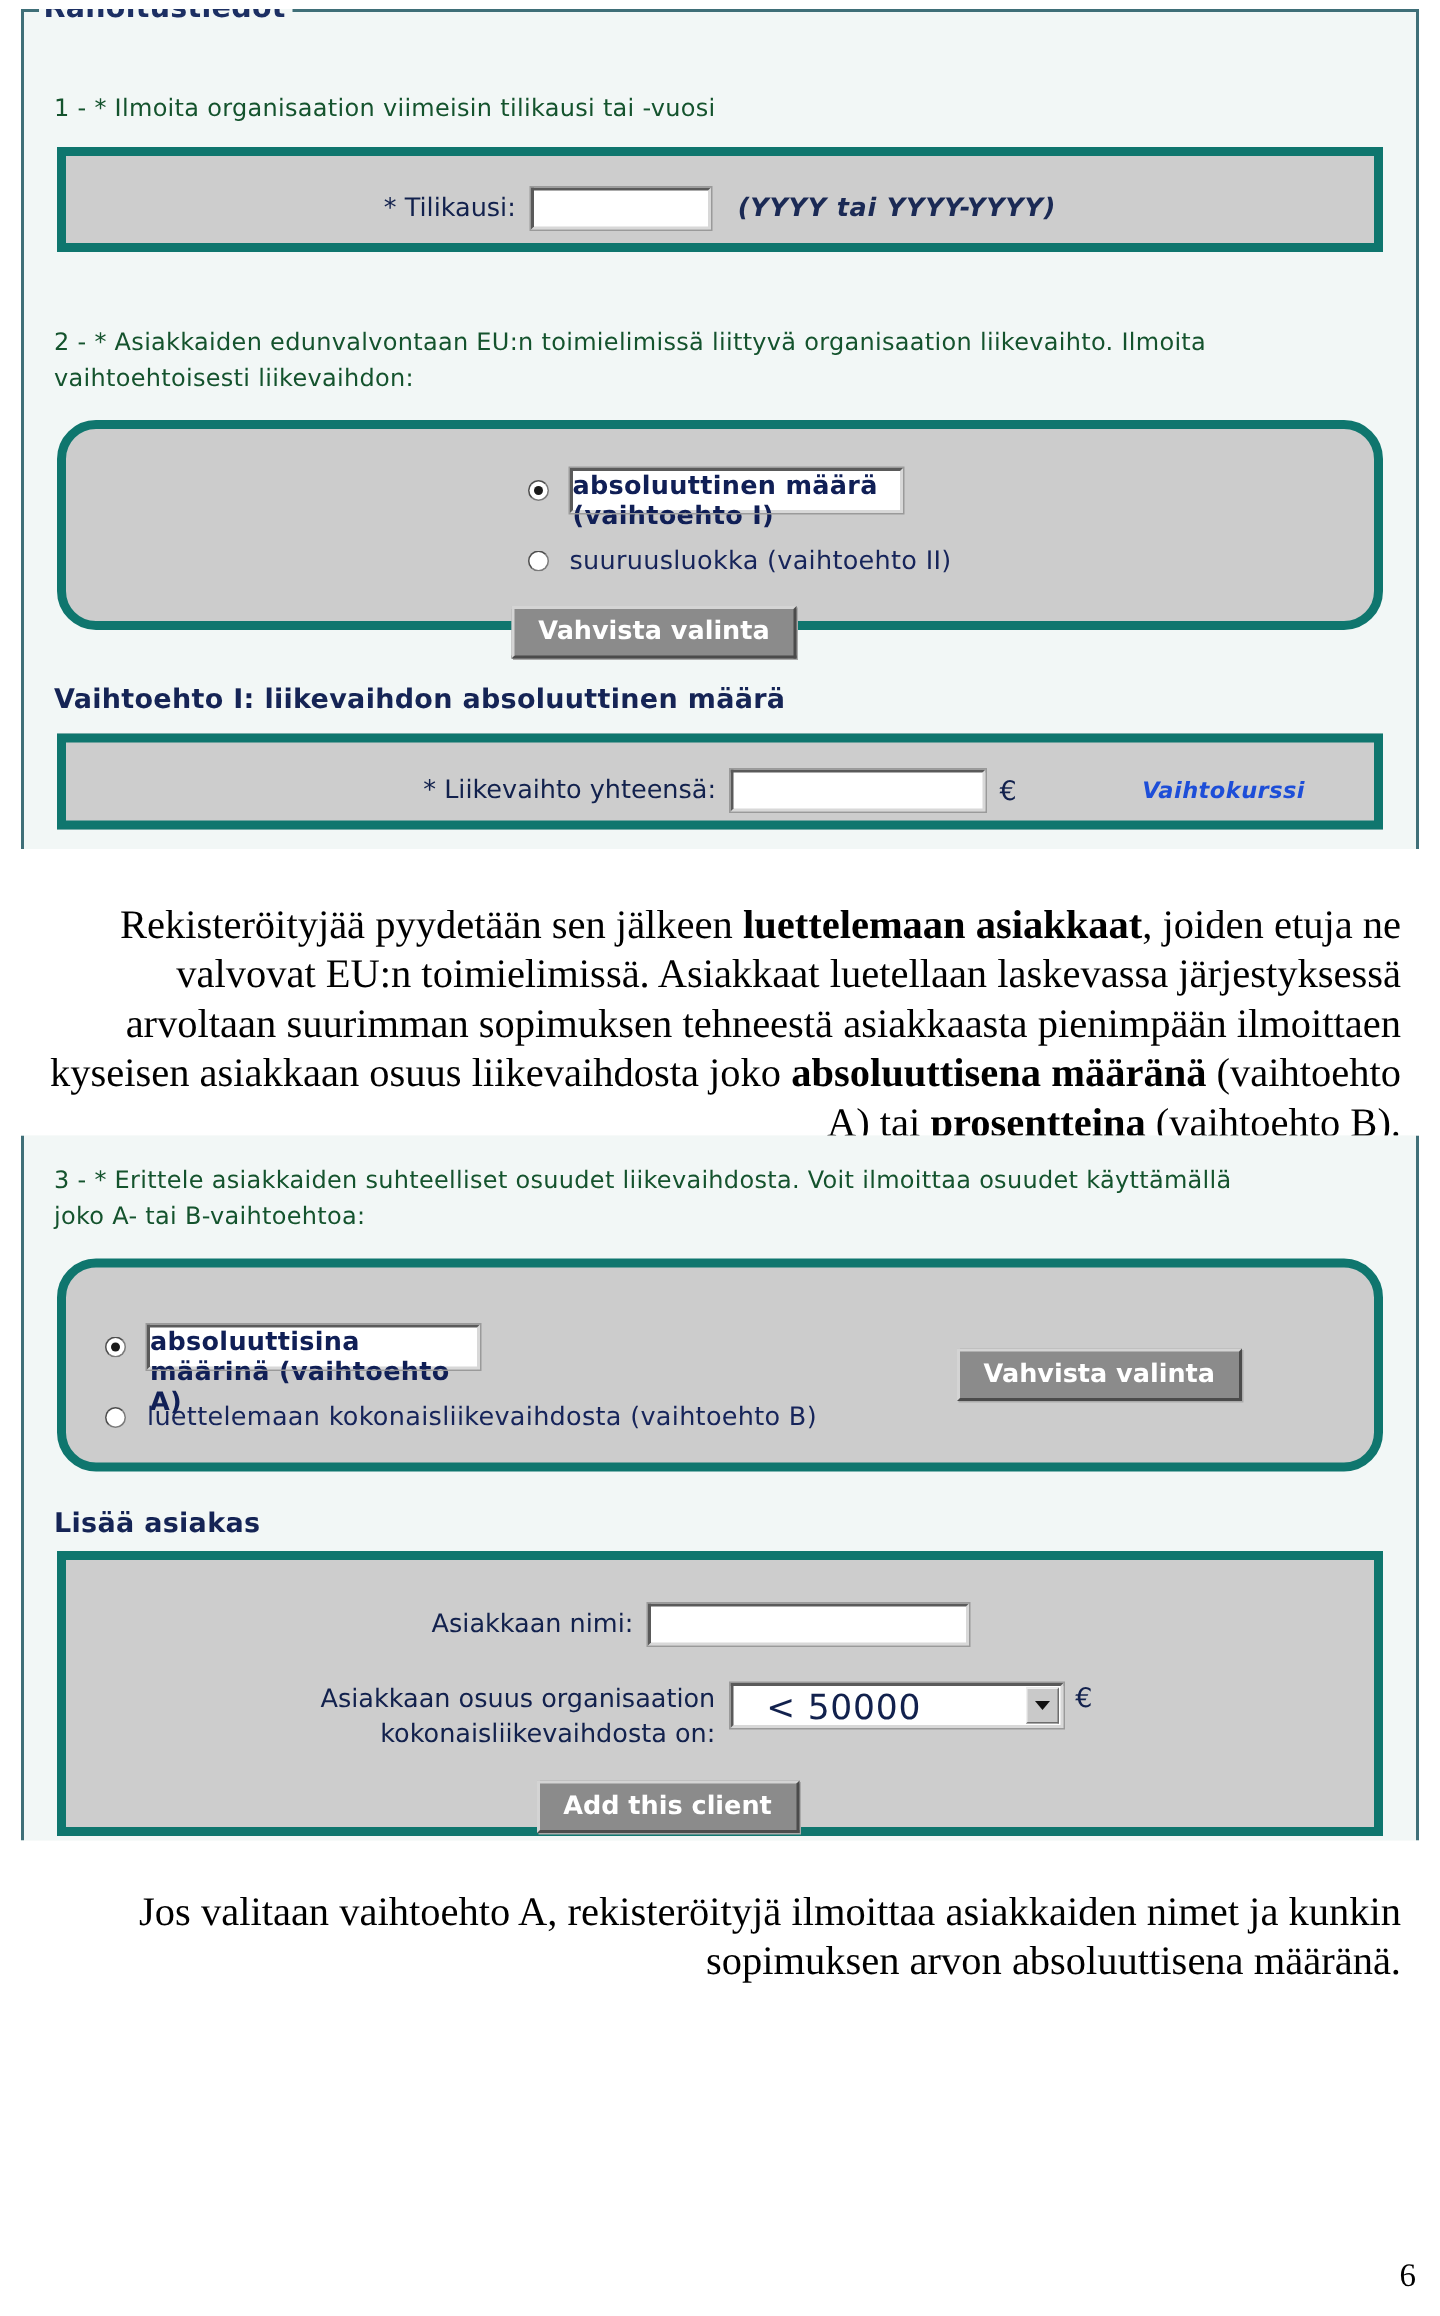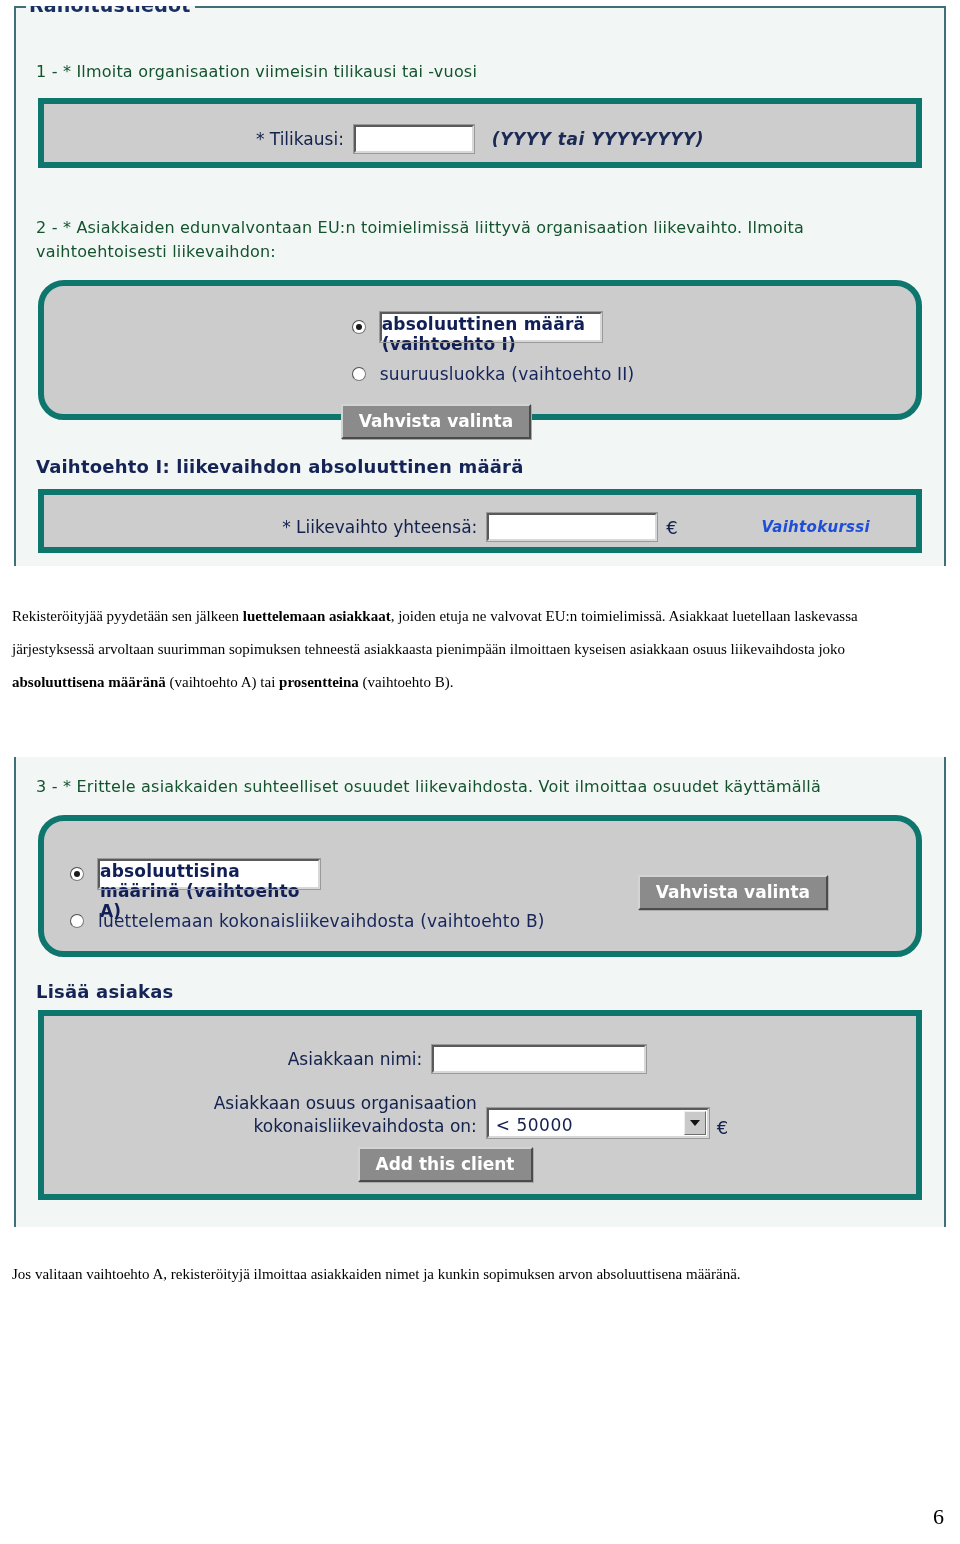--- a/index.html
+++ b/index.html
@@ -156,22 +156,22 @@
     background: #ffffff;
     border: 2px solid;
     border-color: #5a5a5a #d8d8d8 #d8d8d8 #5a5a5a;
     height: 30px;
     width: 222px;
     outline: 1px solid #9a9a9a;
   }
   .sel .val {
     flex: 1 1 auto;
     color: #12214d;
-    font-size: 17px;
-    padding: 2px 0 0 7px;
+    font-size: 23px;
+    padding: 2px 0 0 22px;
     letter-spacing: .5px;
     line-height: 26px;
     overflow: hidden;
     white-space: nowrap;
   }
   .sel .arrow {
     flex: 0 0 auto;
     width: 22px;
     background: #c9c9c9;
     border: 1px solid;
@@ -195,24 +195,24 @@
     padding: 0 6px;
     letter-spacing: .2px;
   }
 
   
   .prose {
     position: absolute;
     left: 12px;
     width: 922px;
     font-family: "Liberation Serif", serif;
-    font-size: 15px;
+    font-size: 27px;
     line-height: 33px;
     color: #000000;
-    text-align: left;
+    text-align: right;
   }
   .prose b { font-weight: bold; }
 
   .pageno {
     position: absolute;
     right: 16px;
     bottom: 14px;
     font-family: "Liberation Serif", serif;
     font-size: 22px;
     color: #000;
@@ -272,20 +272,21 @@
   </div>
 
   <div class="prose" style="top:600px;">
     <span>Rekisteröityjää pyydetään sen jälkeen </span><b>luettelemaan asiakkaat</b><span>, joiden etuja ne valvovat EU:n toimielimissä. Asiakkaat luetellaan laskevassa järjestyksessä arvoltaan suurimman sopimuksen tehneestä asiakkaasta pienimpään ilmoittaen kyseisen asiakkaan osuus liikevaihdosta joko </span><b>absoluuttisena määränä</b><span> (vaihtoehto A) tai </span><b>prosentteina</b><span> (vaihtoehto B).</span>
   </div>
 
   <div class="shot noTop noBottom" style="top:757px; height:470px;">
     <div class="fs" style="padding-top:10px;">
 
       <div class="qtext" style="margin-top:8px;">3 - * Erittele asiakkaiden suhteelliset osuudet liikevaihdosta. Voit ilmoittaa osuudet käyttämällä</div>
+      <div class="qtext">joko A- tai B-vaihtoehtoa:</div>
 
       <div class="panel round" style="height:142px; margin-top:16px;">
         <div style="display:flex; align-items:center; height:142px;">
           <div class="radios" style="flex:1 1 auto; padding-left:26px;">
             <div class="rrow">
               <span class="radio on"></span>
               <span class="rlabel sel">absoluuttisina määrinä (vaihtoehto A)</span>
             </div>
             <div class="rrow">
               <span class="radio"></span>
@@ -300,21 +301,21 @@
 
       <div class="subhead" style="margin-top:24px;">Lisää asiakas</div>
 
       <div class="panel" style="height:190px; margin-top:8px;">
         <div class="row" style="height:66px; padding-top:20px;">
           <span class="lbl">Asiakkaan nimi:</span>
           <span class="tinput" style="width:214px; margin-left:10px;" title=""></span>
           <span style="width:26px;"></span>
         </div>
 
-        <div class="row" style="height:56px; align-items:flex-end;">
+        <div class="row" style="height:56px; align-items:flex-start;margin-top:16px;">
           <span class="lbl two" style="text-align:right;">
             <span>Asiakkaan osuus organisaation</span><br>
             <span>kokonaisliikevaihdosta on:</span>
           </span>
           <span class="sel" style="margin-left:10px;">
             <span class="val">&lt; 50000</span>
             <span class="arrow">
                 <i></i>
               </span>
           </span>

